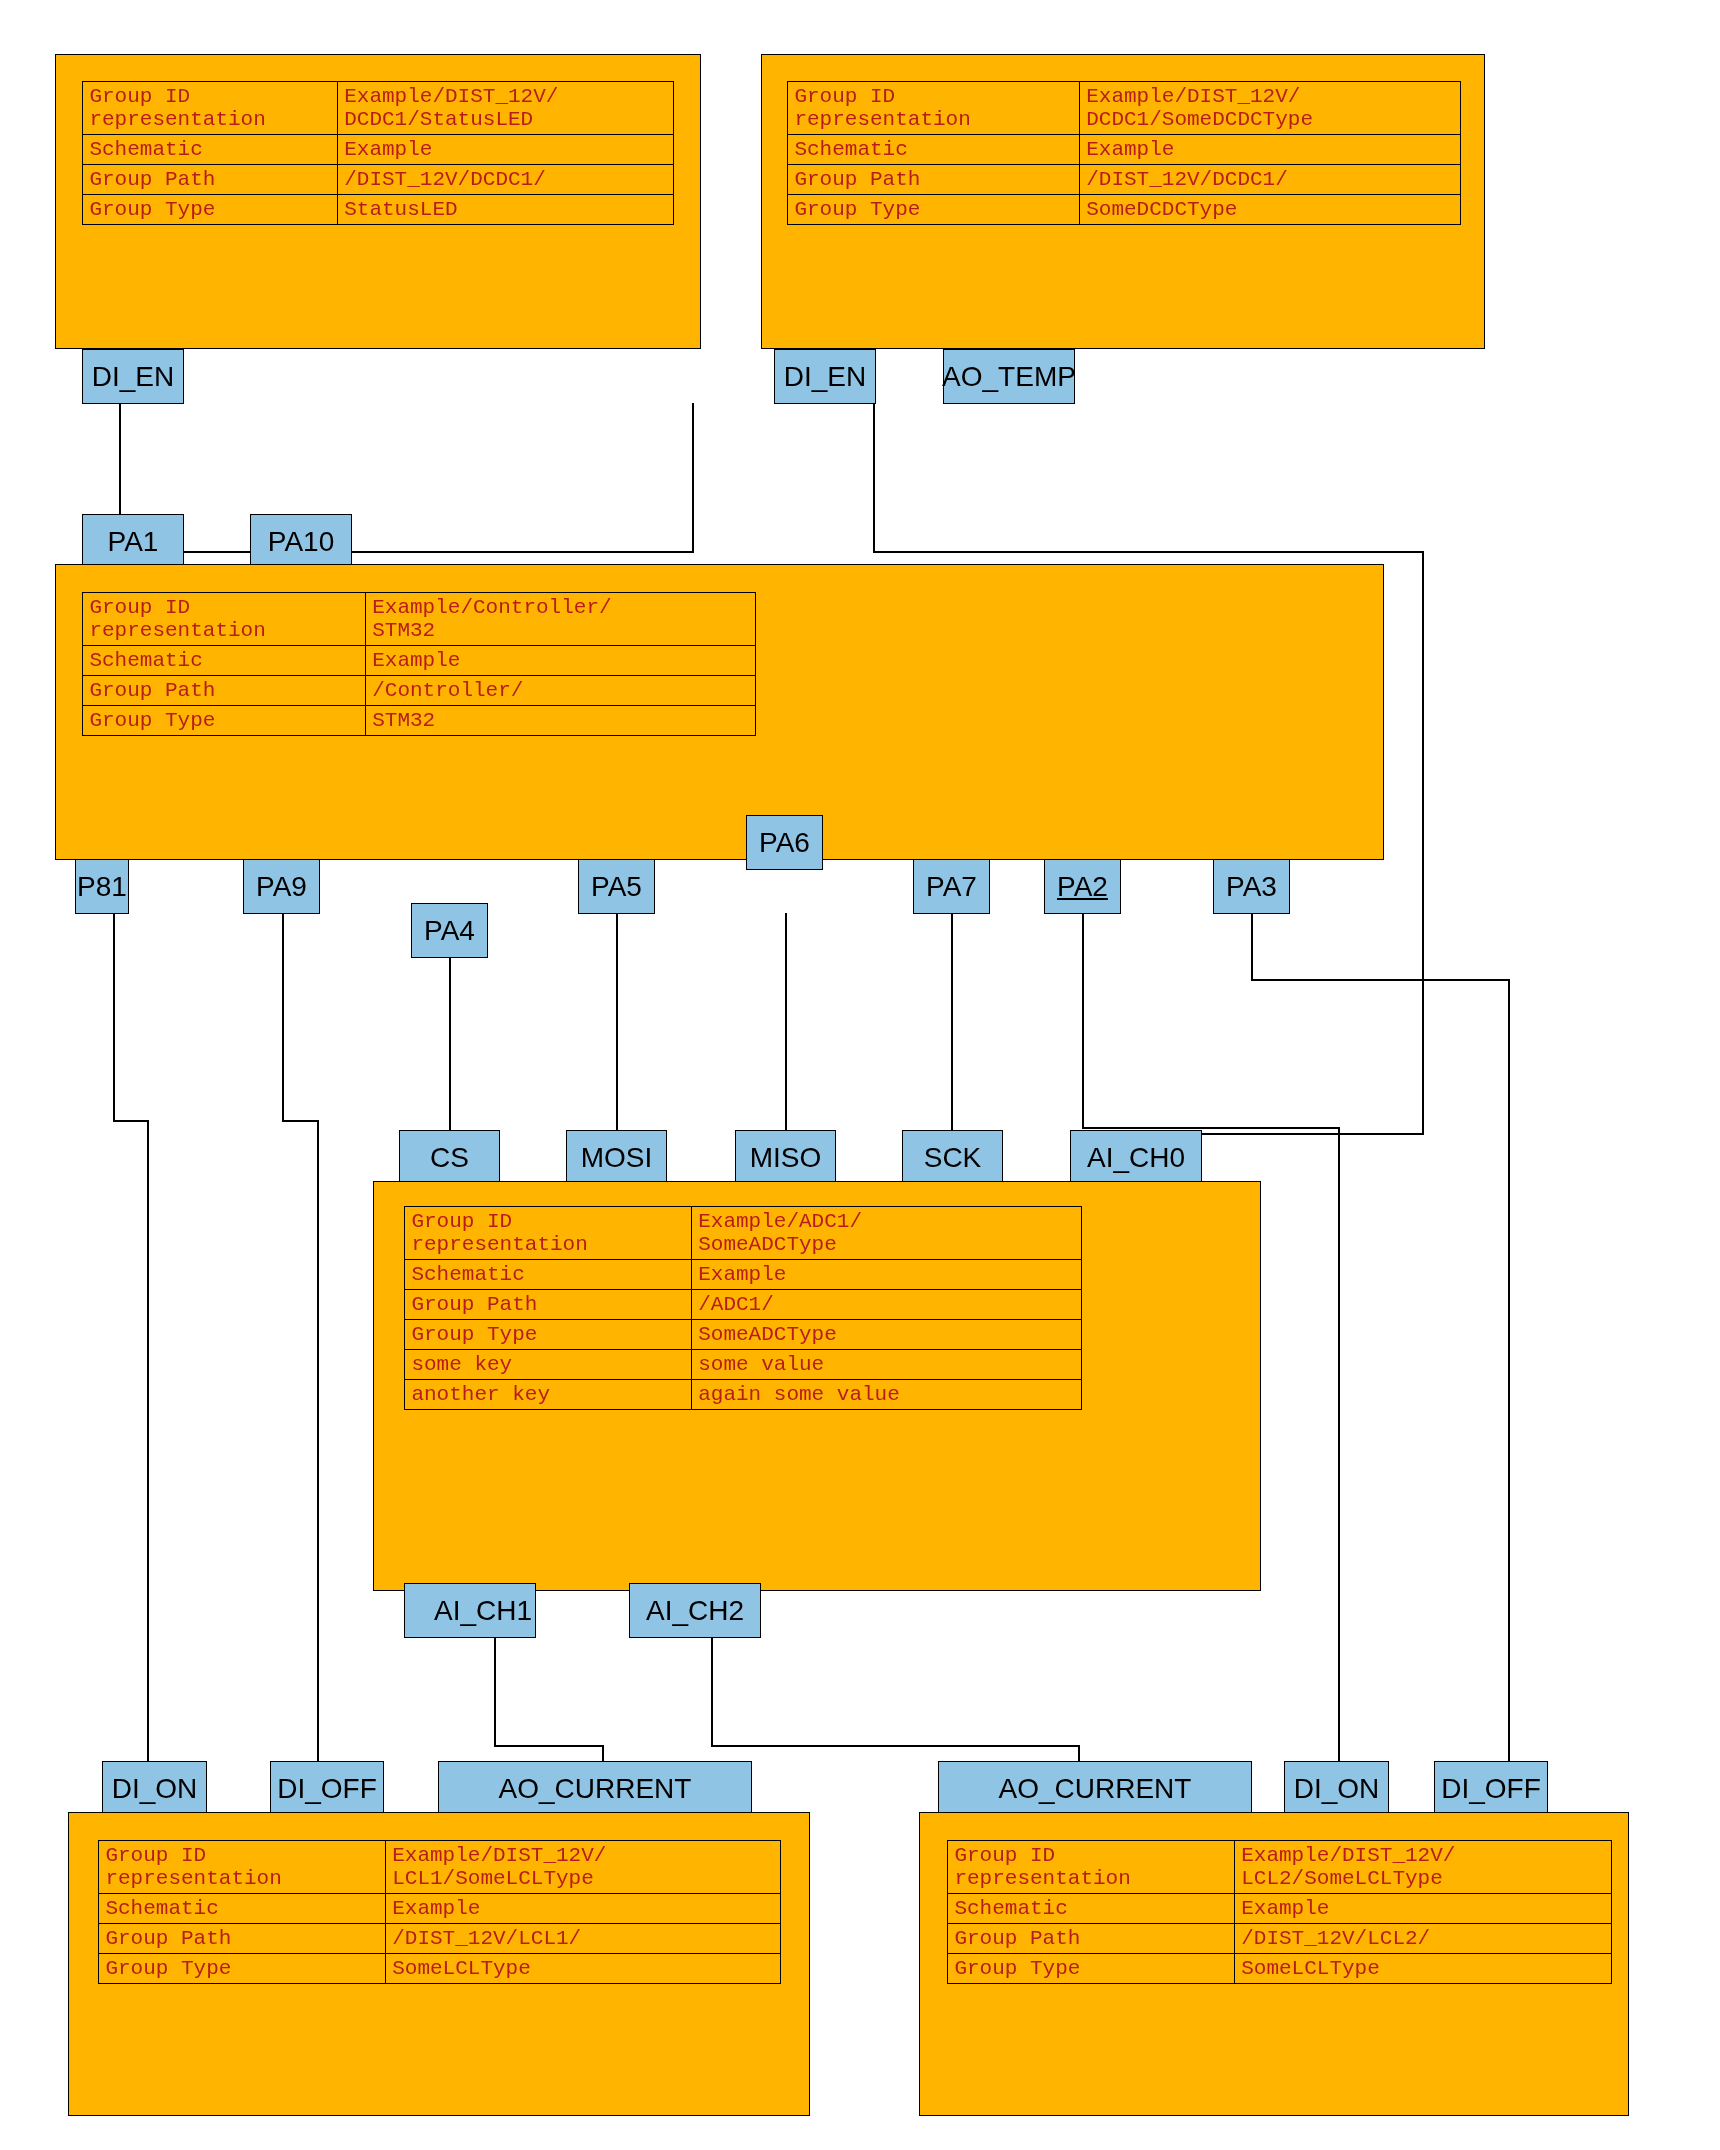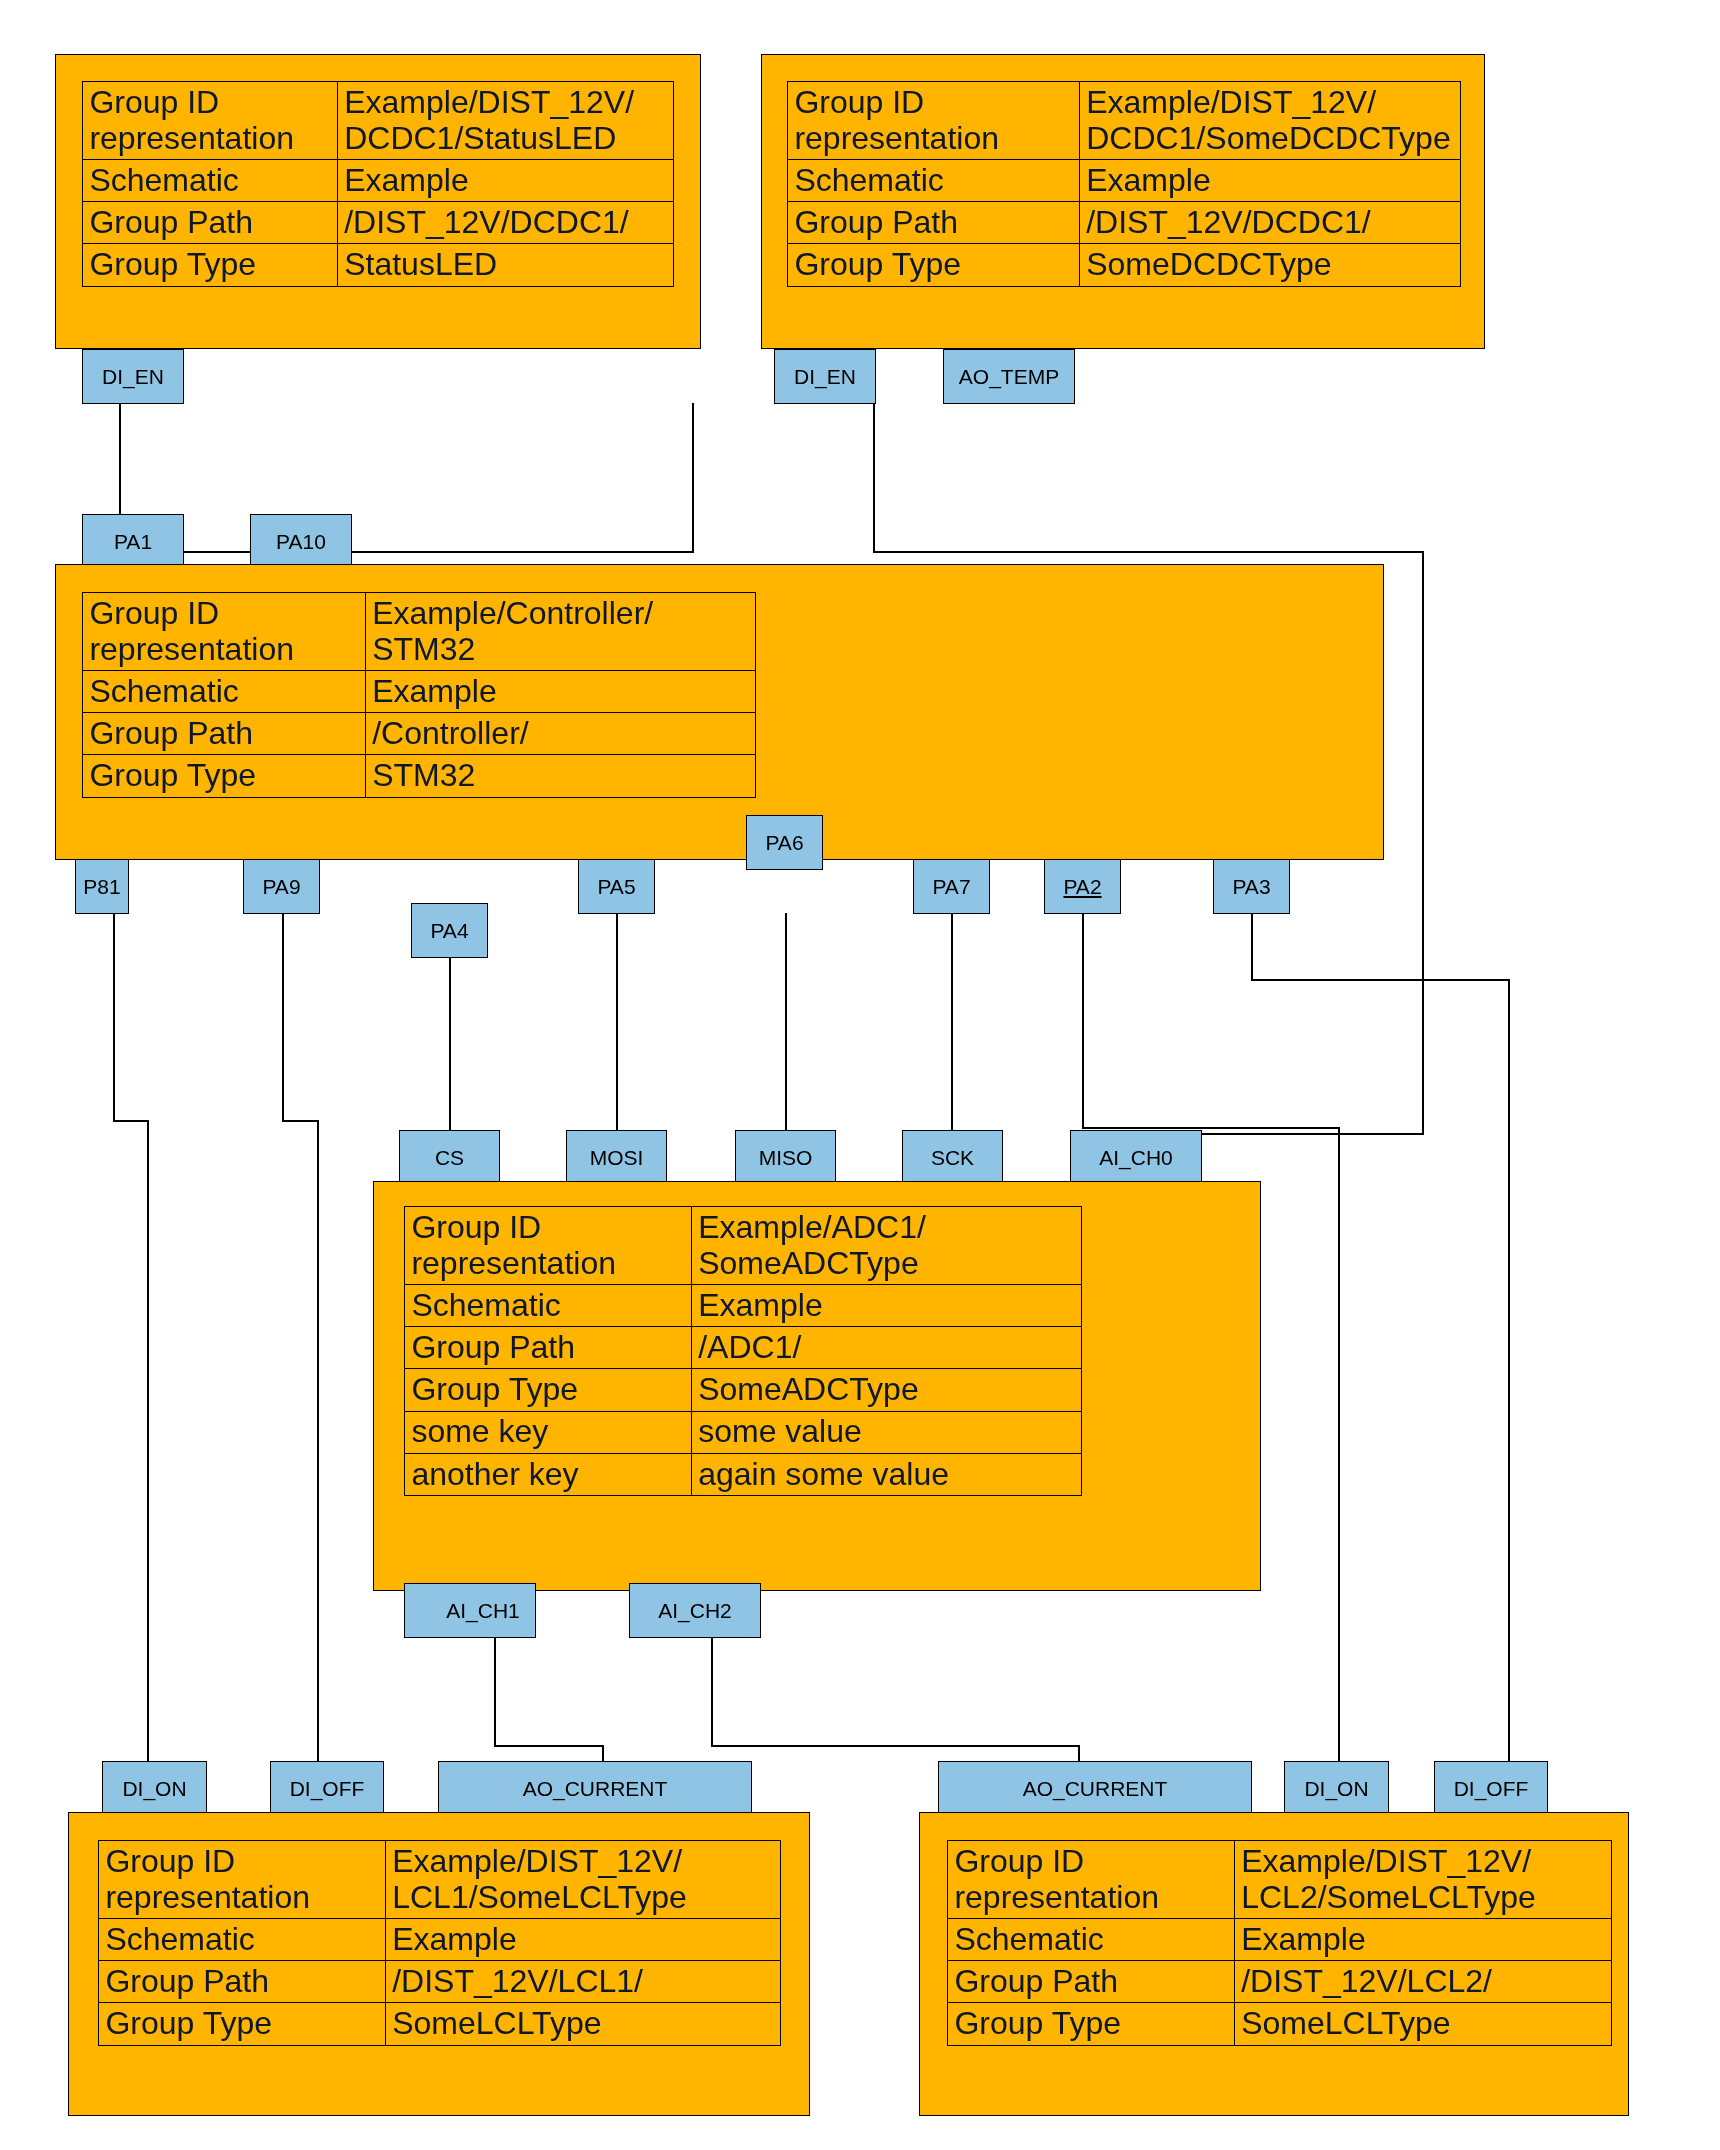--- a/index.html
+++ b/index.html
@@ -19,36 +19,36 @@
   }
   .group-table{
     position:absolute;
     border-collapse:collapse;
     background:#FFB400;
     table-layout:fixed;
   }
   .group-table td{
     border:1.4px solid #000000;
     padding:2.7px 6.4px;
-    font-size:32px;
+    font-size:21px;
     line-height:1.12;
-    color:#0f172a;
+    color:#b91c1c;
     vertical-align:top;
-    font-family:Liberation Sans, sans-serif;
+    font-family:Liberation Mono, monospace;
     white-space:pre-line;
   }
   .pin{
     position:absolute;
     background:#90C4E4;
     border:1.4px solid #000000;
     box-sizing:border-box;
     display:flex;
     align-items:center;
     justify-content:center;
-    font-size:21px;
+    font-size:28px;
     color:#000000;
     font-family:"Liberation Sans", sans-serif;
     white-space:nowrap;
   }
   .wire{
     position:absolute;
     background:#000000;
   }
   .wire-h{height:1.8px;}
   .wire-v{width:1.8px;}

